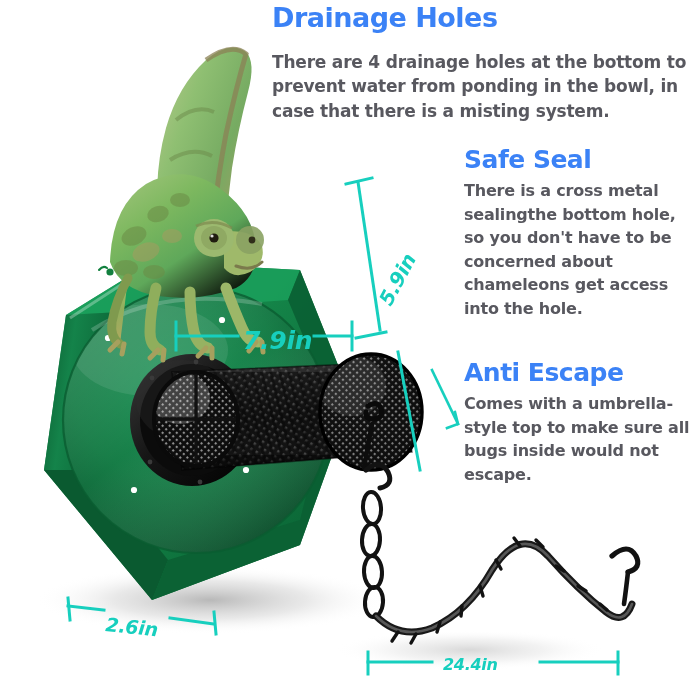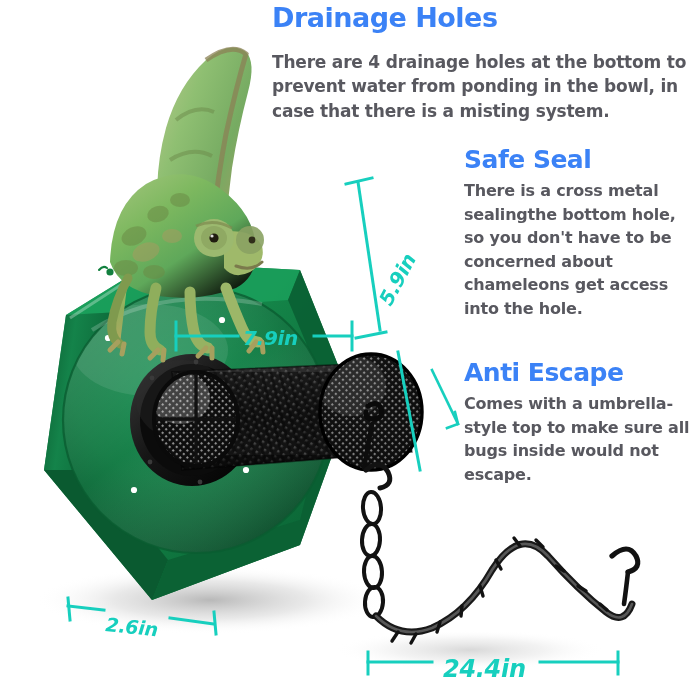--- a/index.html
+++ b/index.html
@@ -29,25 +29,25 @@
 
   #callout-escape{left:464px;top:360px;width:236px;}
   #callout-escape .c-title{font-size:25px;}
   #callout-escape .c-body{font-size:16px;line-height:1.47;margin-top:6px;}
 
   
   .dim-label{
     position:absolute;color:#17CFBE;font-weight:bold;
     font-style:italic;white-space:nowrap;letter-spacing:-0.3px;
   }
-  #dim-79{left:243px;top:326px;font-size:20px;}
+  #dim-79{left:243px;top:326px;font-size:25px;}
   #dim-59{left:374px;top:298px;font-size:20px;transform:rotate(-62deg);transform-origin:left top;}
   #dim-26{left:107px;top:613px;font-size:19px;transform:rotate(6deg);transform-origin:left top;}
   #dim-chain-name{left:436px;top:633px;font-size:17px;}
-  #dim-chain{left:443px;top:655px;font-size:24px;}
+  #dim-chain{left:443px;top:655px;font-size:16px;}
 
   svg{position:absolute;left:0;top:0;}
   .no-sel{user-select:none;}
 </style>
 </head>
 <body>
 
 <div id="stage">
 
   <svg width="700" height="700" viewBox="0 0 700 700">

